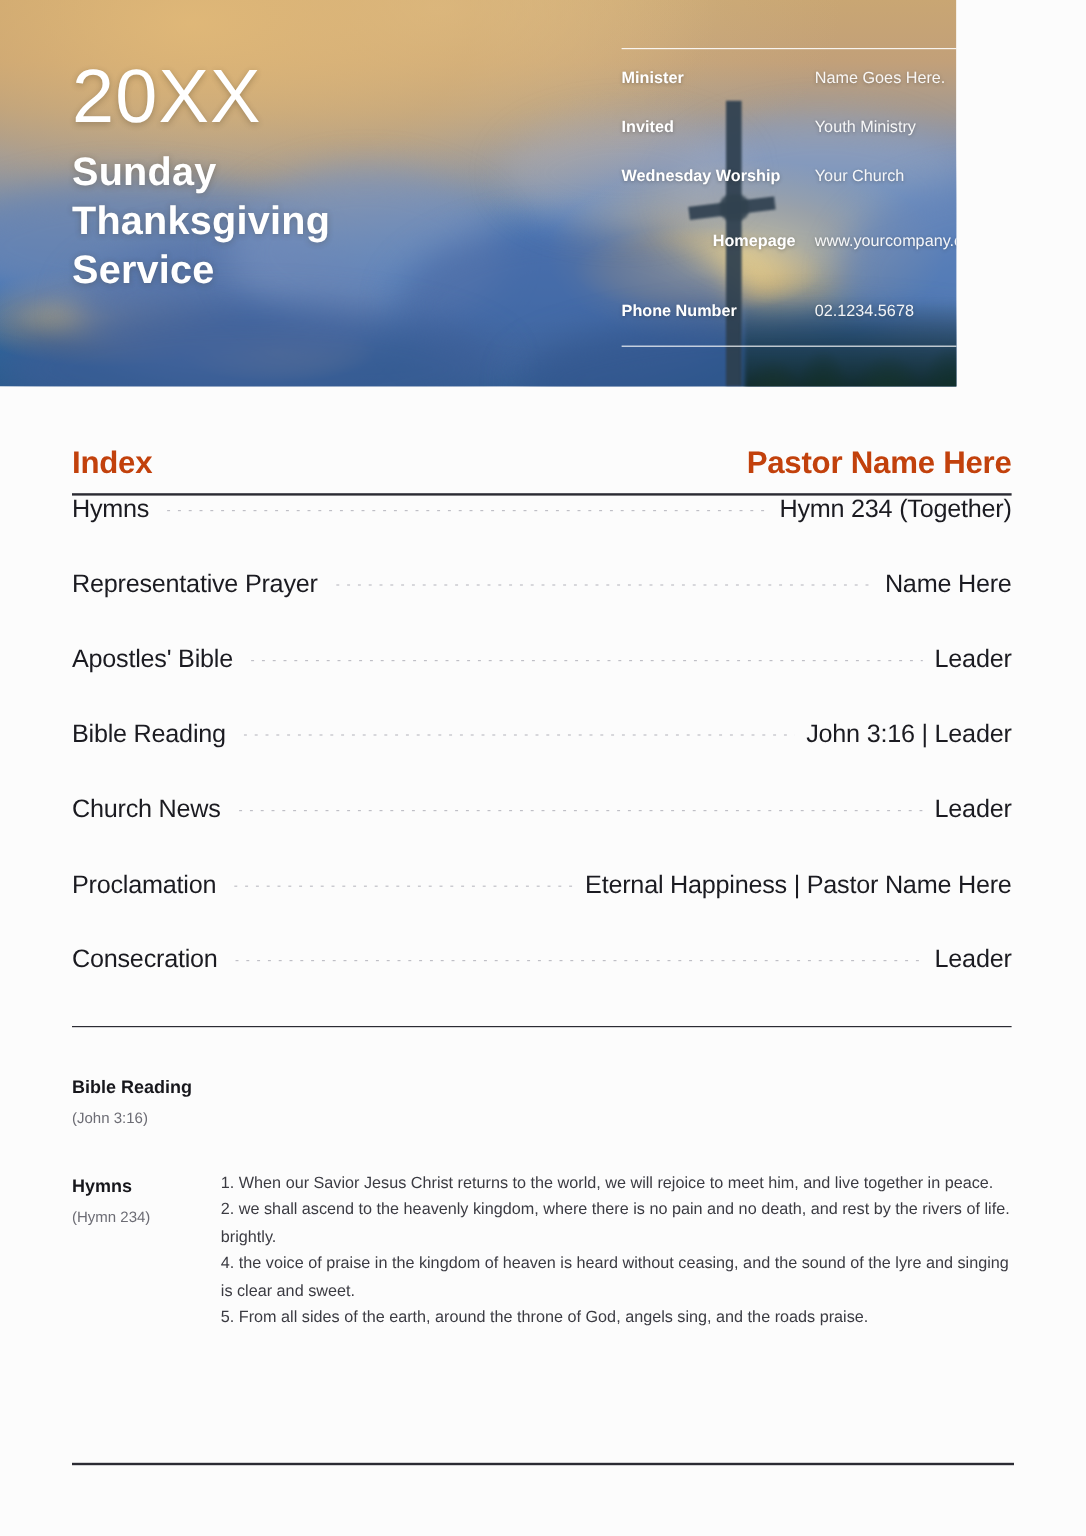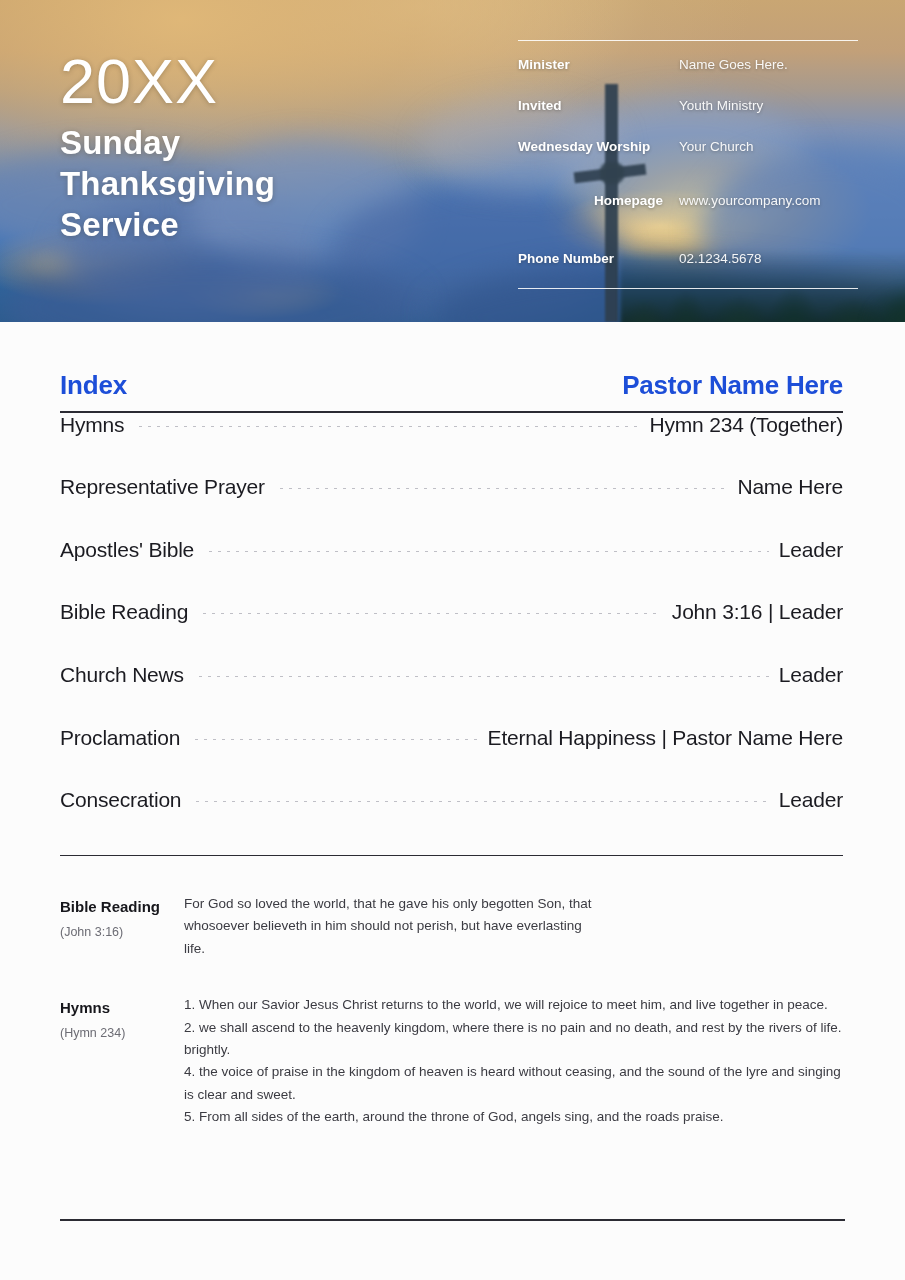--- a/index.html
+++ b/index.html
@@ -18,21 +18,21 @@
     height: 1280px;
     background: #fcfcfc;
     overflow: hidden;
   }
 
   
   .hero {
     position: absolute;
     left: 0;
     top: 0;
-    width: 905px;
+    width: 797px;
     height: 322px;
     overflow: hidden;
   }
   .hero-sky {
     position: absolute;
     inset: 0;
     background:
       
       radial-gradient(ellipse 560px 300px at 20% 6%, rgba(224,184,120,0.95) 0%, rgba(211,170,110,0.55) 42%, rgba(150,150,140,0.0) 78%),
       radial-gradient(ellipse 420px 220px at 46% 2%, rgba(236,206,150,0.75) 0%, rgba(210,180,130,0.25) 55%, rgba(0,0,0,0) 80%),
@@ -215,21 +215,21 @@
   .index-head {
     display: flex;
     justify-content: space-between;
     align-items: baseline;
     padding-bottom: 10px;
   }
   .index-head .h-left,
   .index-head .h-right {
     font-size: 26px;
     font-weight: 700;
-    color: #1d4ed8;
+    color: #c2410c;
     letter-spacing: -0.2px;
   }
   .index-divider {
     height: 1.6px;
     background: #2b2b33;
     width: 100%;
   }
 
   .index-row {
     display: flex;
@@ -417,25 +417,20 @@
       </div>
     <div class="index-bottom-divider"></div>
   </div>
 
   <div class="sections" id="sections">
       <div class="section">
         <div class="sec-left">
           <div class="sec-title">Bible Reading</div>
           <div class="sec-sub">(John 3:16)</div>
         </div>
-        <div class="sec-body">
-          <span class="ln">For God so loved the world, that he gave his only begotten Son, that</span>
-          <span class="ln">whosoever believeth in him should not perish, but have everlasting</span>
-          <span class="ln">life.</span>
-        </div>
       </div>
       <div class="section">
         <div class="sec-left">
           <div class="sec-title">Hymns</div>
           <div class="sec-sub">(Hymn 234)</div>
         </div>
         <div class="sec-body">
           <span class="ln">1. When our Savior Jesus Christ returns to the world, we will rejoice to meet him, and live together in peace.</span>
           <span class="ln">2. we shall ascend to the heavenly kingdom, where there is no pain and no death, and rest by the rivers of life.</span>
           <span class="ln">brightly.</span>

